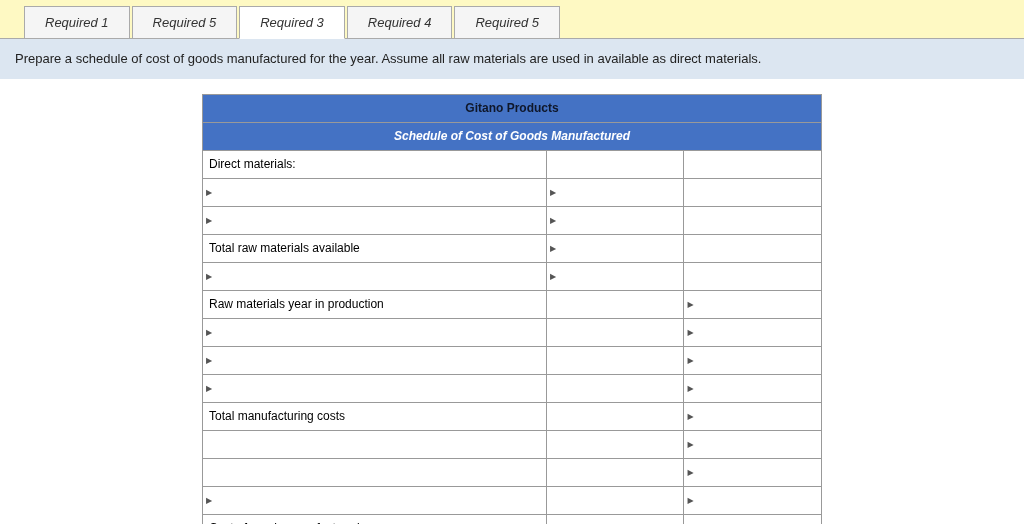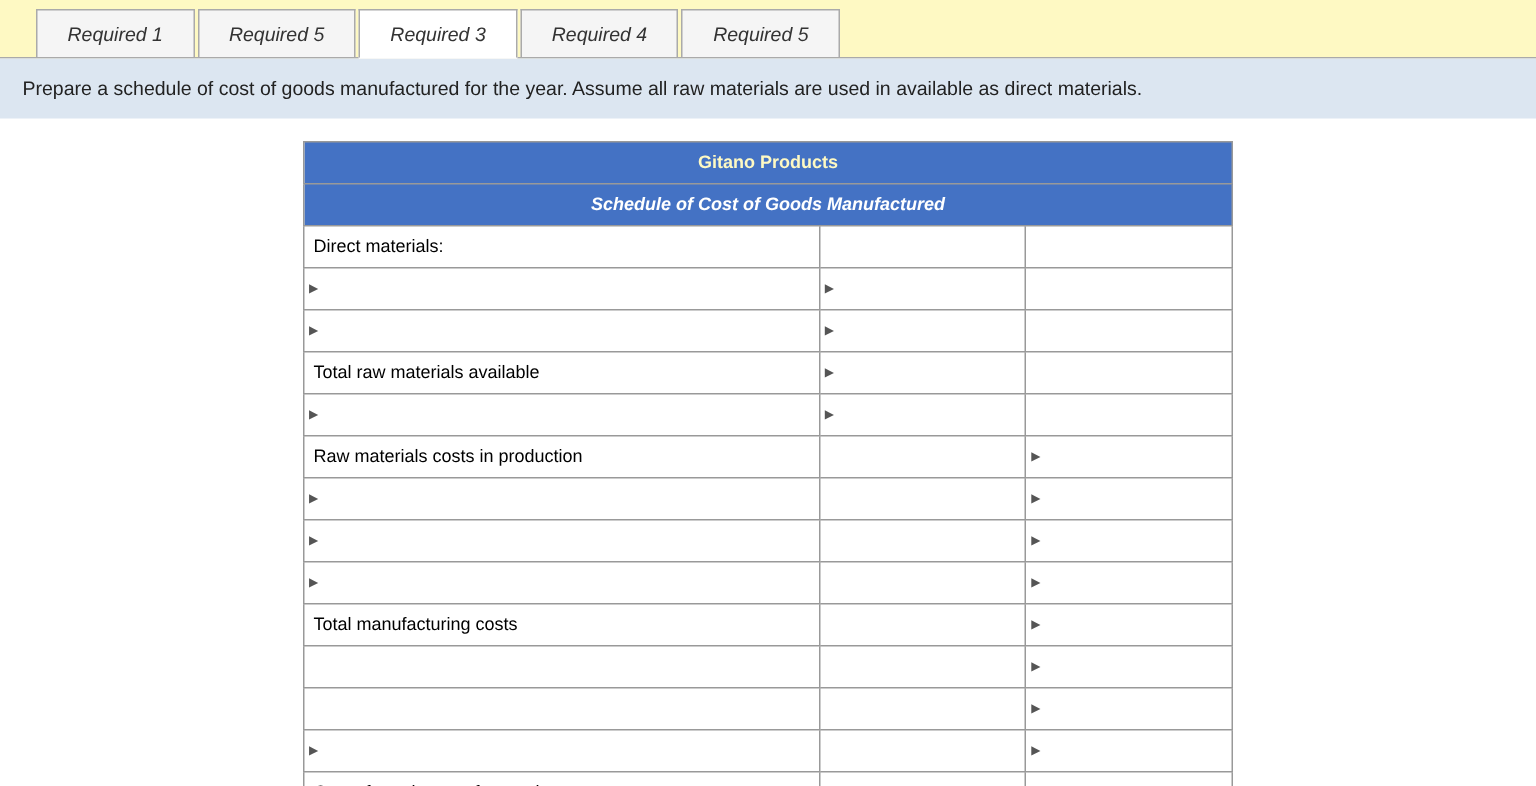--- a/index.html
+++ b/index.html
@@ -57,21 +57,21 @@
     }
 
     .schedule-table {
       width: 620px;
       margin: 0 auto;
       border-collapse: collapse;
     }
 
     .table-header-company {
       background: #4472c4;
-      color: #fef9c3;
+      color: #0f172a;
       text-align: center;
       font-weight: bold;
       padding: 5px 8px;
       font-size: 13px;
       border: 1px solid #2a508a;
     }
 
     .table-header-title {
       background: #4472c4;
       color: #fff;
@@ -172,21 +172,21 @@
         <td class="col-right"></td>
       </tr>
 
       <tr>
         <td class="col-label arrow-cell"></td>
         <td class="col-mid arrow-cell"></td>
         <td class="col-right"></td>
       </tr>
 
       <tr>
-        <td class="col-label">Raw materials costs in production</td>
+        <td class="col-label">Raw materials year in production</td>
         <td class="col-mid"></td>
         <td class="col-right arrow-cell"></td>
       </tr>
 
       <tr>
         <td class="col-label arrow-cell"></td>
         <td class="col-mid"></td>
         <td class="col-right arrow-cell"></td>
       </tr>
 

